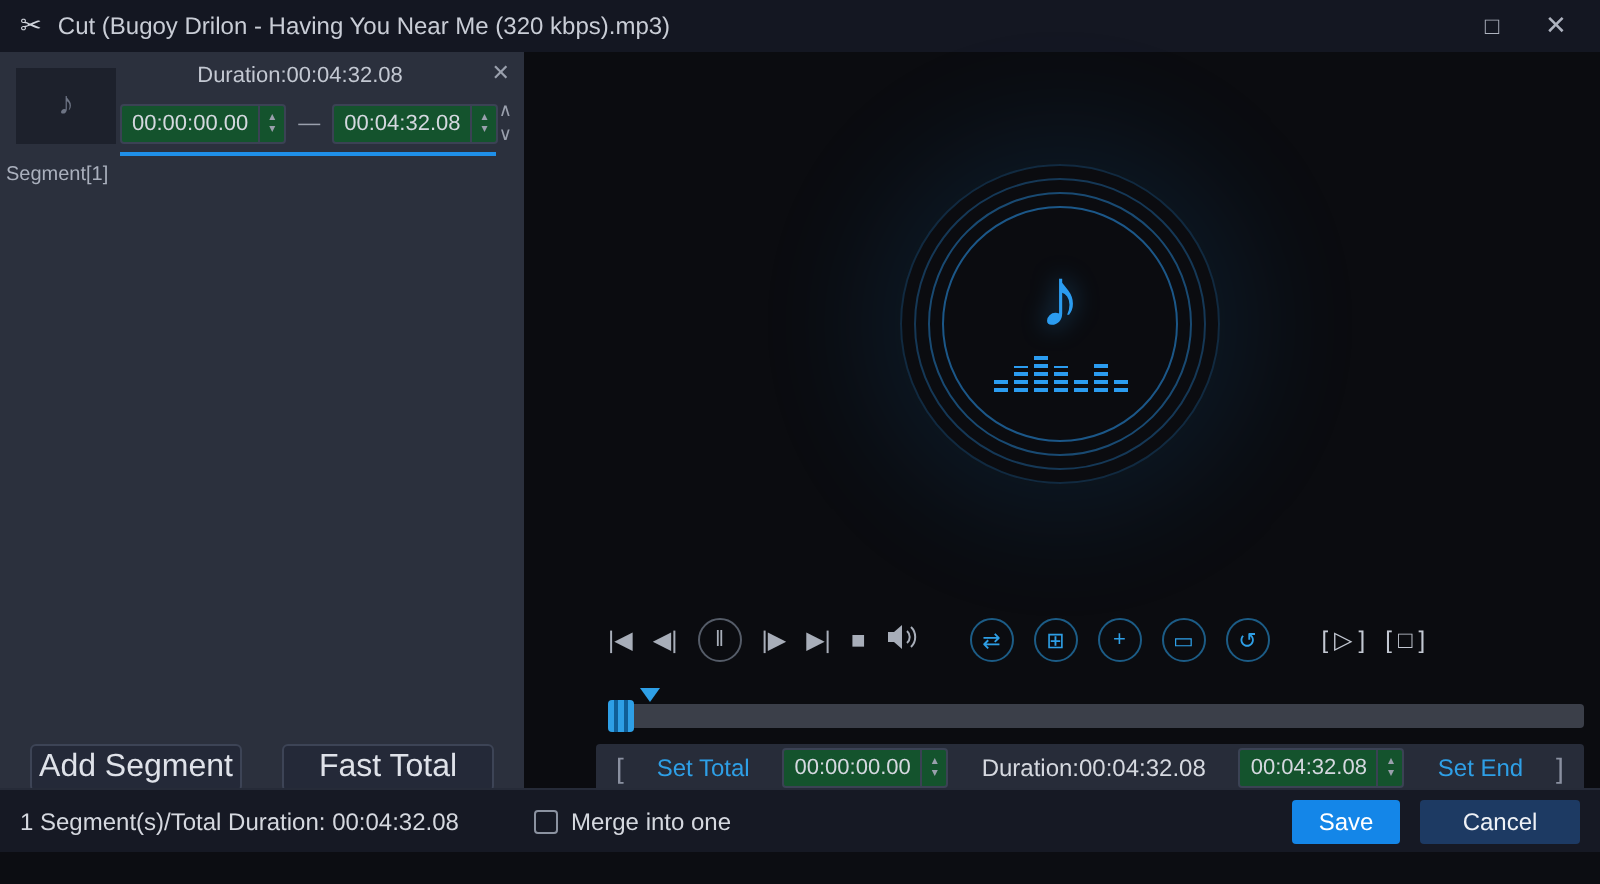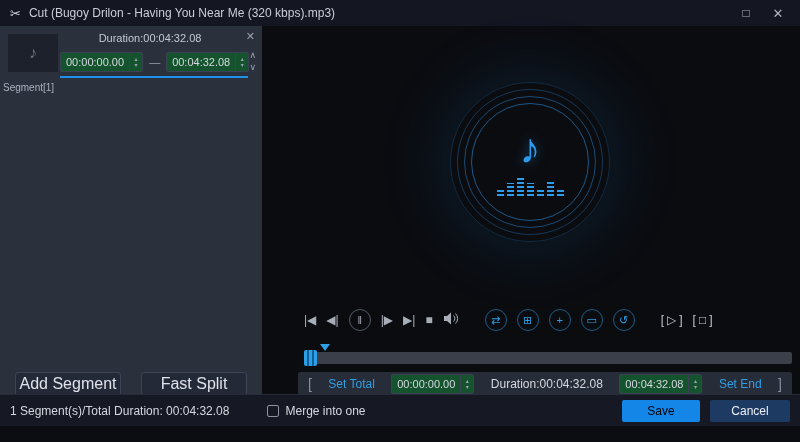--- a/index.html
+++ b/index.html
@@ -83,21 +83,21 @@
   .set-link { color: #2e9fe6; cursor: default; }
   .set-duration { color: #d5d8df; }
 
   
   .footer { position: absolute; bottom: 16px; left: 0; right: 0; height: 32px; background: #161924;
             border-top: 1px solid #262b38; display: flex; align-items: center; padding: 0 10px; font-size: 12px; }
   .merge-group { display: flex; align-items: center; gap: 6px; margin-left: 38px; }
   .checkbox { width: 12px; height: 12px; border: 1px solid #8b92a0; border-radius: 2px; background: transparent; }
   .footer-spacer { flex: 1; }
   .btn { height: 22px; border: none; border-radius: 2px; font-size: 12px; font-family: inherit; cursor: default; }
-  .btn.save { width: 78px; background: #1486e8; color: #000000; margin-right: 10px; }
+  .btn.save { width: 54px; background: #1486e8; color: #ffffff; margin-right: 10px; }
   .btn.cancel { width: 80px; background: #1d3a63; color: #eef1f6; }
 </style>
 </head>
 <body>
 
 <div class="window">
 
   <div class="titlebar">
     <span class="tb-icon">✂</span>
     <span class="tb-title">Cut (Bugoy Drilon - Having You Near Me (320 kbps).mp3)</span>
@@ -132,21 +132,21 @@
           <span>▾</span>
         </span>
       </div>
     </div>
 
     <div class="seg-progress"></div>
     <div class="seg-label">Segment[1]</div>
 
     <div class="panel-buttons">
       <button class="panel-btn">Add Segment</button>
-      <button class="panel-btn">Fast Split</button>
+      <button class="panel-btn">Fast Total</button>
     </div>
   </div>
 
   <div class="right-panel">
 
     <div class="art">
       <div class="ring r1"></div>
       <div class="ring r2"></div>
       <div class="ring r3"></div>
       <div class="disc">

